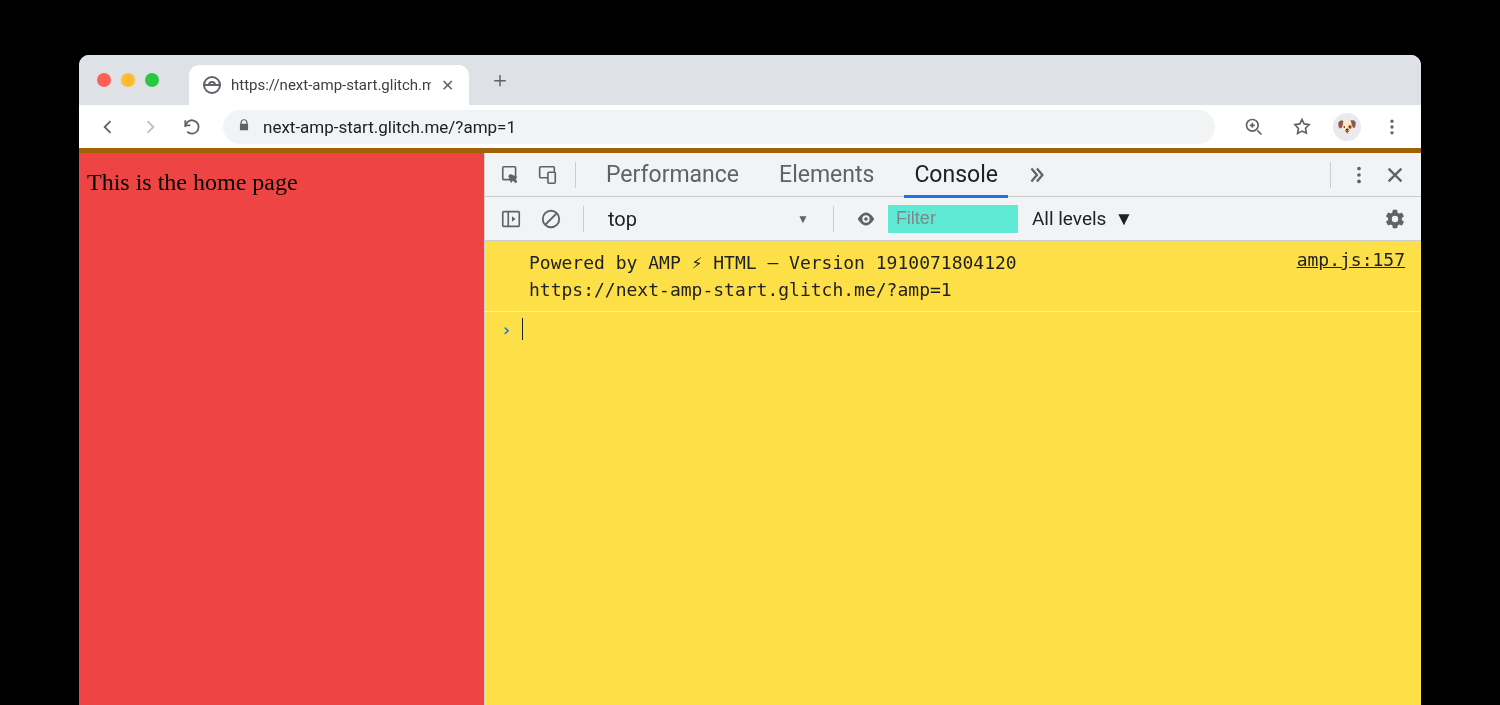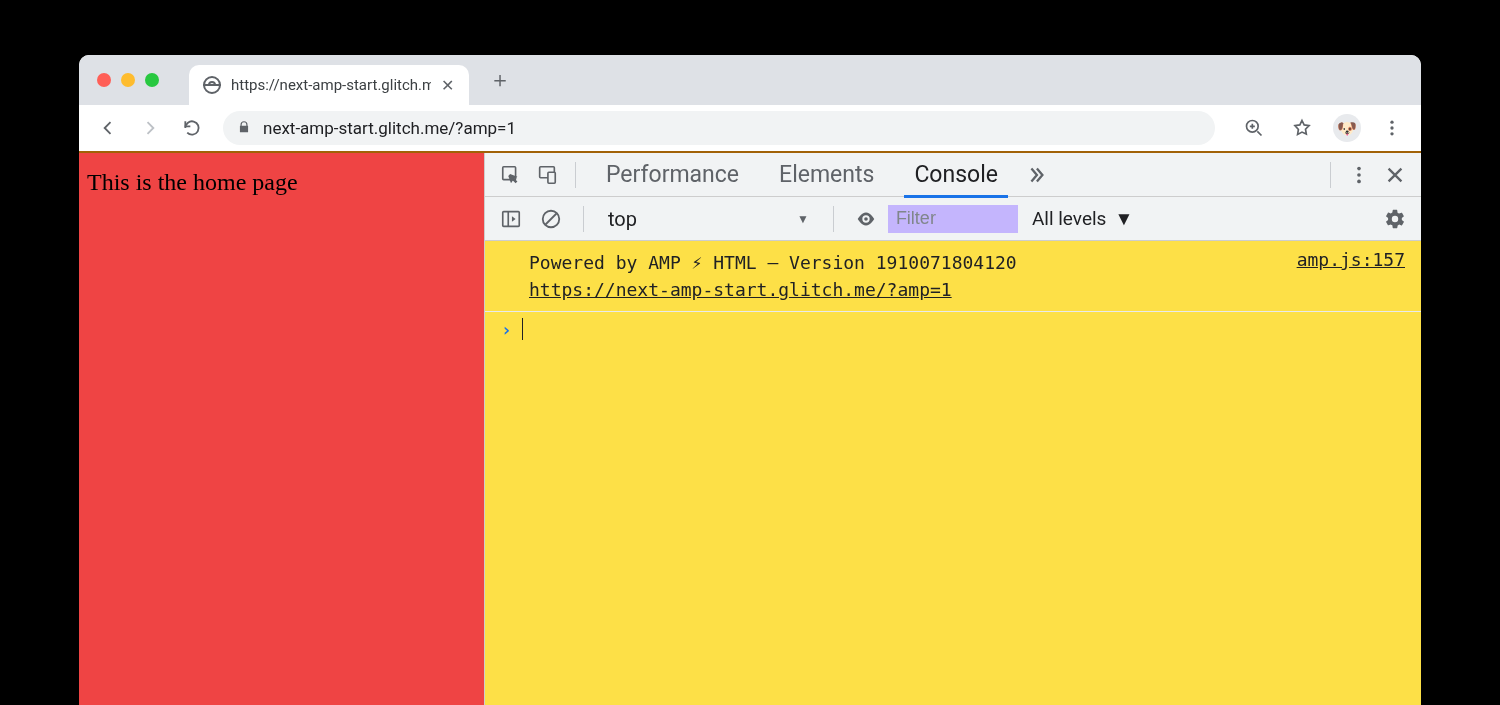--- a/index.html
+++ b/index.html
@@ -70,21 +70,21 @@
   .tab-title { font-size: 15px; color:#3c4043; white-space: nowrap; overflow:hidden; text-overflow:clip; max-width:200px;}
   .tab-close { font-size:16px; color:#5f6368; cursor:pointer; }
   .newtab {
     width: 34px; height:34px; display:flex; align-items:center; justify-content:center;
     font-size: 22px; color:#5f6368; margin-left: 14px; cursor:pointer; border-radius:4px;
   }
   
   .toolbar {
     height: 48px;
     background:#fff;
-    border-bottom: 2px solid #a16207;
+    border-bottom: 5px solid #a16207;
     display:flex;
     align-items:center;
     padding: 0 12px;
     gap: 8px;
   }
   .navbtn {
     width:34px; height:34px; display:flex; align-items:center; justify-content:center;
     color:#5f6368; cursor:pointer; border-radius:50%;
   }
   .navbtn.disabled { color:#bdc1c6; }
@@ -167,21 +167,21 @@
   .ctx-select {
     display:flex; align-items:center;
     padding:0 10px;
     height:32px;
     font-size:20px;
     color:#202124;
     gap:160px;
   }
   .ctx-select .caret { color:#5f6368; font-size:12px;}
   .filter-input {
-    width:130px; height:28px; border:none; background:#c4b5fd;
+    width:130px; height:28px; border:none; background:#5eead4;
     font-size:18px; color:#5f6368; padding:0 8px;
   }
   .filter-input::placeholder { color:#80868b;}
   .levels {
     display:flex; align-items:center; gap:8px;
     font-size:19px; color:#202124; padding:0 10px;
   }
   
   .console-log {
     flex:1;
@@ -190,21 +190,21 @@
     font-size:18px;
     overflow:auto;
   }
   .log-row {
     display:flex;
     padding:8px 16px 8px 44px;
     border-bottom:1px solid #e8eaed;
     gap:16px;
   }
   .log-msg { flex:1; color:#202124; line-height:1.5; word-break:break-all;}
-  .log-msg .link { text-decoration:underline; }
+  .log-msg .link { }
   .log-src { color:#202124; text-decoration:underline; white-space:nowrap;}
   .prompt-row {
     display:flex;
     align-items:center;
     padding:6px 16px;
     gap:10px;
   }
   .prompt-caret { color:#1a73e8; font-weight:bold; font-size:18px;}
   .prompt-cursor { width:1.5px; height:22px; background:#202124; }
 </style>

